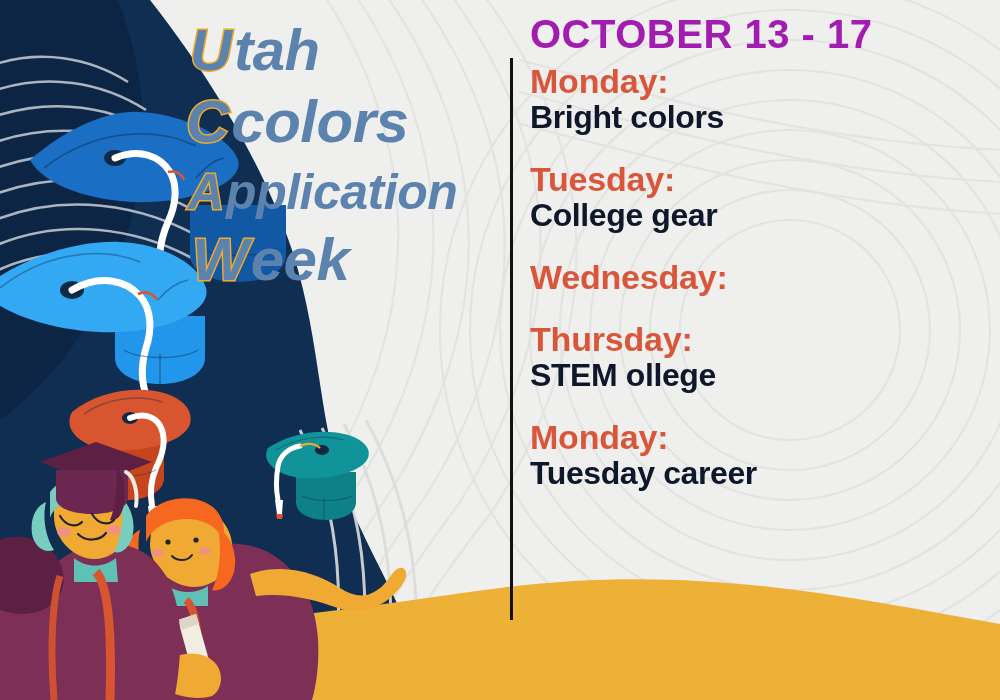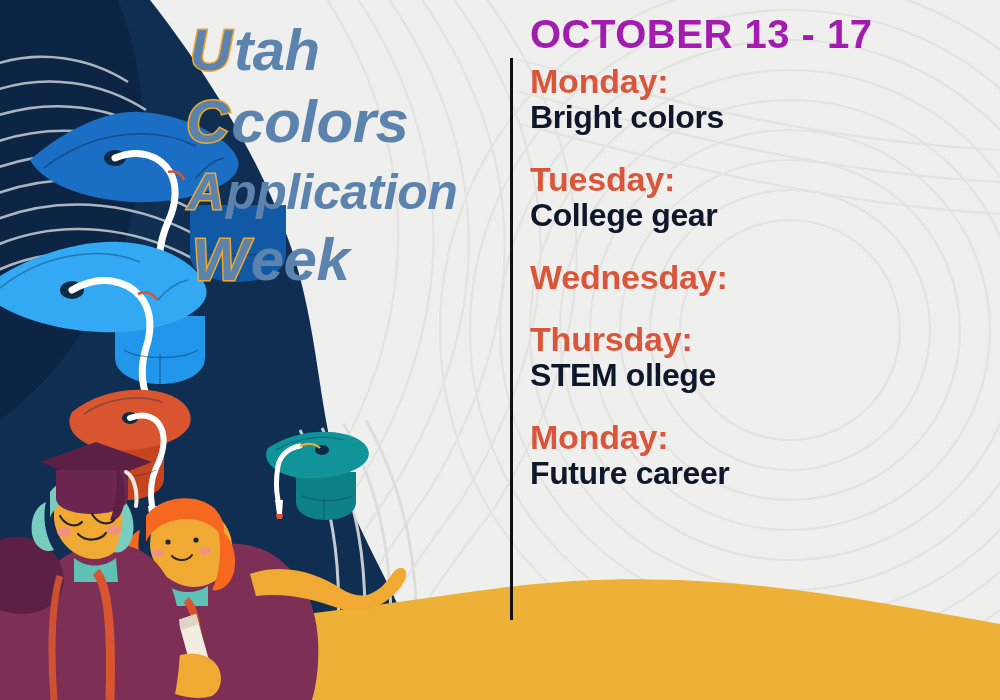--- a/index.html
+++ b/index.html
@@ -309,18 +309,18 @@
       </div>
       <div class="day-entry">
         <span class="day-label">Wednesday:</span>
       </div>
       <div class="day-entry">
         <span class="day-label">Thursday:</span>
         <span class="day-value">STEM ollege</span>
       </div>
       <div class="day-entry">
         <span class="day-label">Monday:</span>
-        <span class="day-value">Future career</span>
+        <span class="day-value">Tuesday career</span>
       </div>
     </div>
   </div>
 
 </div>
 
 </body></html>

